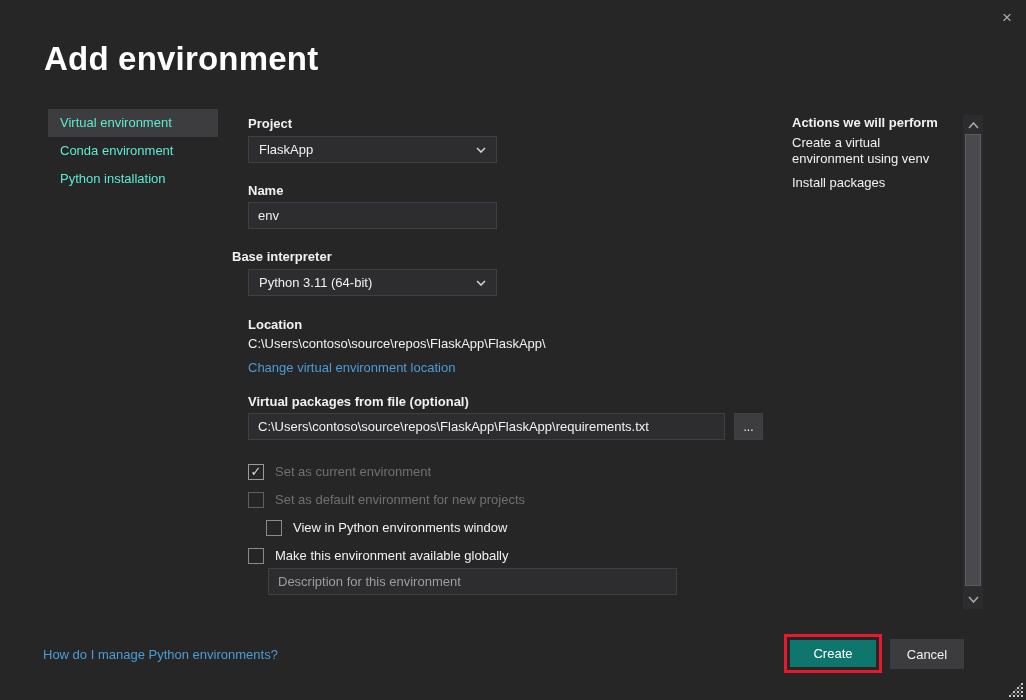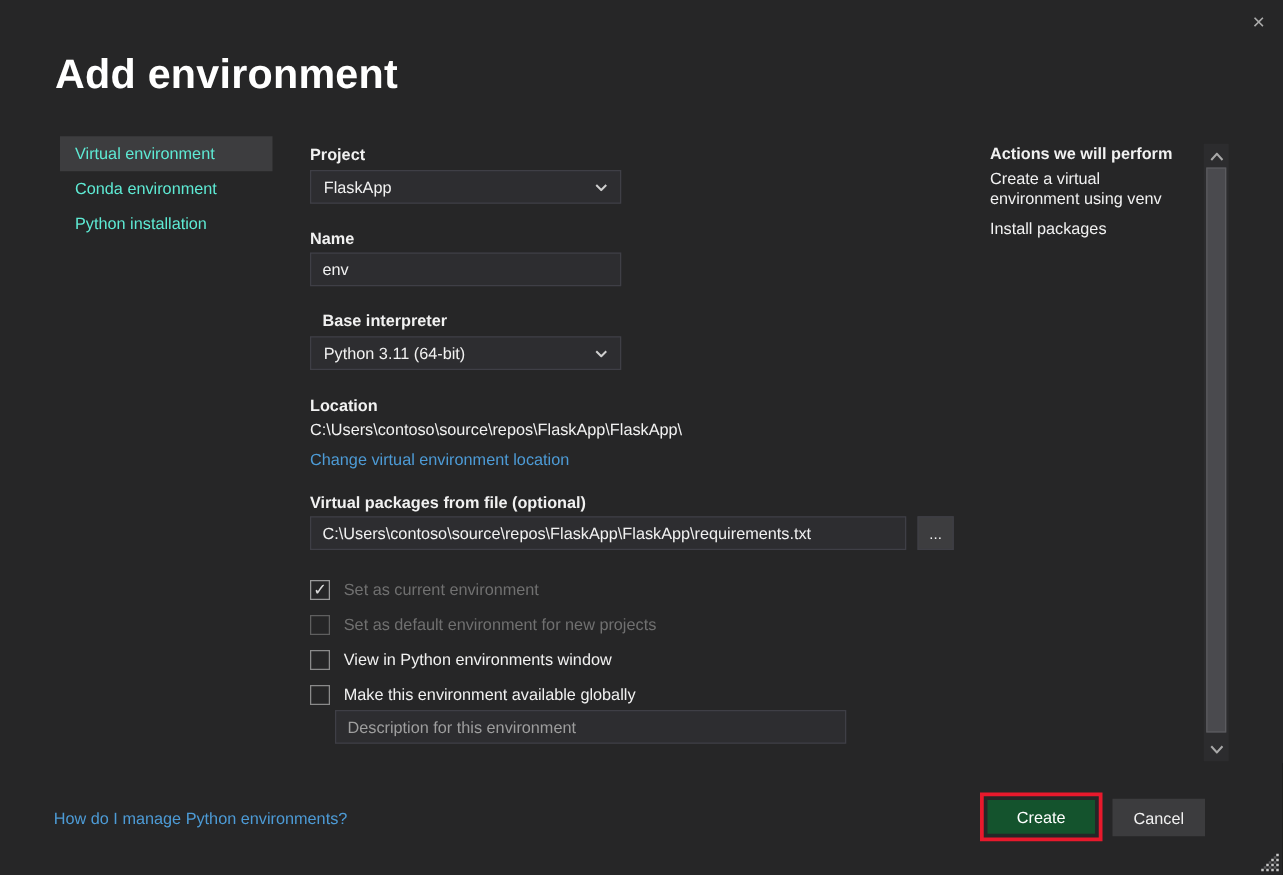--- a/index.html
+++ b/index.html
@@ -105,21 +105,21 @@
     position: absolute; left: 784px; top: 634px;
     width: 98px; height: 39px;
     border: 3px solid #E8192C;
     display: flex; align-items: center; justify-content: center;
   }
   .btn {
     font-family: "Liberation Sans", sans-serif;
     font-size: 13px; color: #FFFFFF;
     border: none; cursor: default;
   }
-  .btn-create { width: 86px; height: 27px; background: #14532d; text-align: center; }
+  .btn-create { width: 86px; height: 27px; background: #0f766e; text-align: center; }
   .btn-cancel {
     position: absolute; left: 890px; top: 639px;
     width: 74px; height: 30px; background: #3C3C3E; color: #F1F1F1;
   }
   .resize-grip { position: absolute; right: 1px; bottom: 1px; }
   .icon-svg { display: block; }
 </style>
 </head>
 <body>
 
@@ -141,21 +141,21 @@
     <span>
       <svg class="icon-svg" width="10" height="6" viewBox="0 0 10 6">
           <polyline points="1,1 5,5 9,1" stroke="#CFCFCF" stroke-width="1.6" fill="none"></polyline>
         </svg>
     </span>
   </div>
 
   <div class="field-label" style="left:248px; top:183px;">Name</div>
   <input class="textbox" style="left: 248px; top: 202px; width: 249px;" value="env">
 
-  <div class="field-label" style="left:258px; top:249px;text-align:right;">Base interpreter</div>
+  <div class="field-label" style="left:232px; top:249px;text-align:right;">Base interpreter</div>
   <div class="combo" style="left:248px; top:269px; width:249px;">
     <span>Python 3.11 (64-bit)</span>
     <span>
       <svg class="icon-svg" width="10" height="6" viewBox="0 0 10 6">
           <polyline points="1,1 5,5 9,1" stroke="#CFCFCF" stroke-width="1.6" fill="none"></polyline>
         </svg>
     </span>
   </div>
 
   <div class="field-label" style="left:248px; top:317px;">Location</div>
@@ -171,21 +171,21 @@
         <span>✓</span>
       </span>
     <span class="cb-label">Set as current environment</span>
   </div>
   <div class="cb-row disabled" style="top:491px;">
     <span class="cb-box">
         <span></span>
       </span>
     <span class="cb-label">Set as default environment for new projects</span>
   </div>
-  <div class="cb-row" style="top:519px;">
+  <div class="cb-row" style="top:519px;margin-left:18px;">
     <span class="cb-box">
         <span></span>
       </span>
     <span class="cb-label">View in Python environments window</span>
   </div>
   <div class="cb-row" style="top:547px;justify-content:space-between;">
     <span class="cb-box">
         <span></span>
       </span>
     <span class="cb-label">Make this environment available globally</span>

